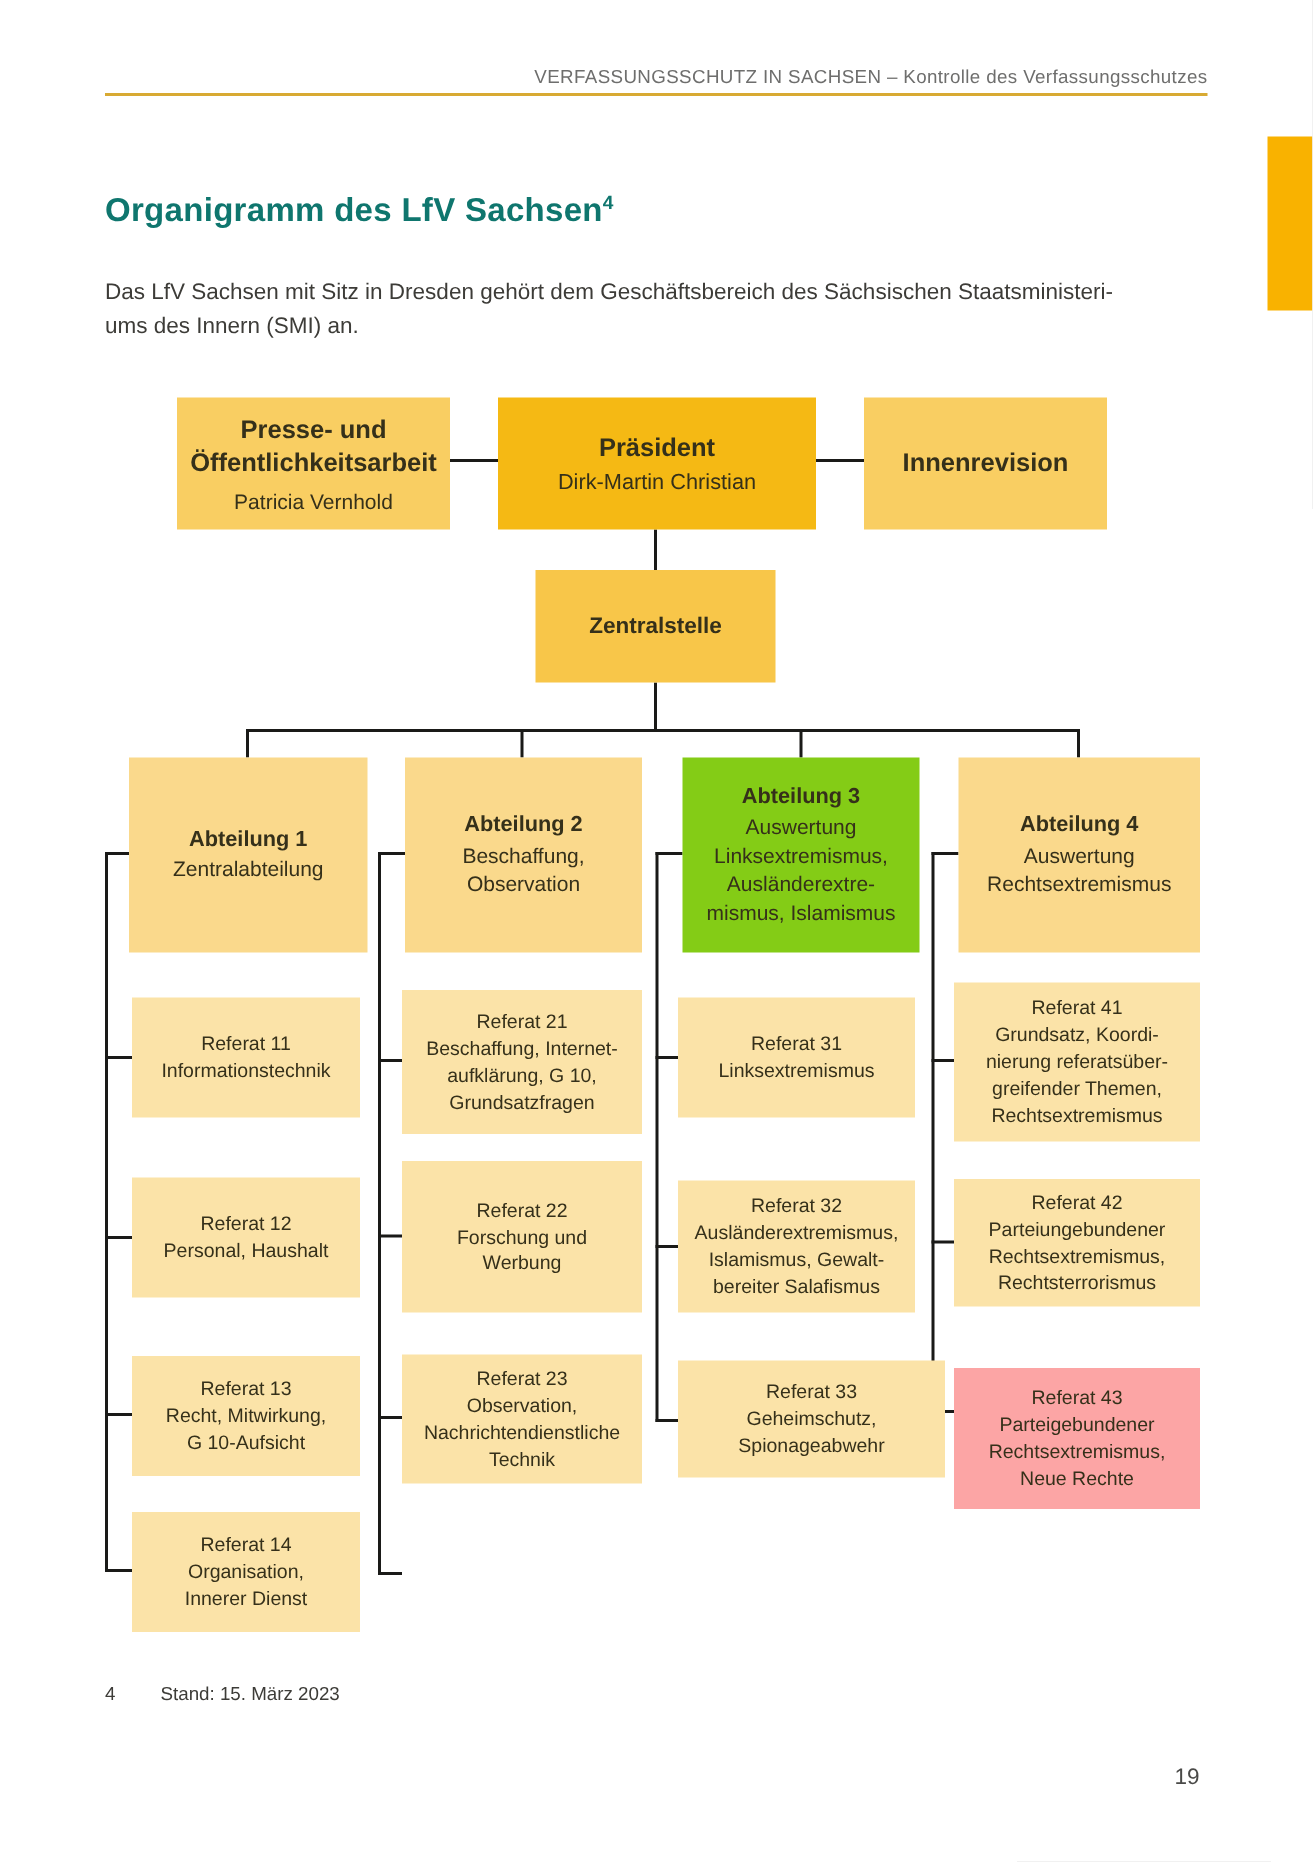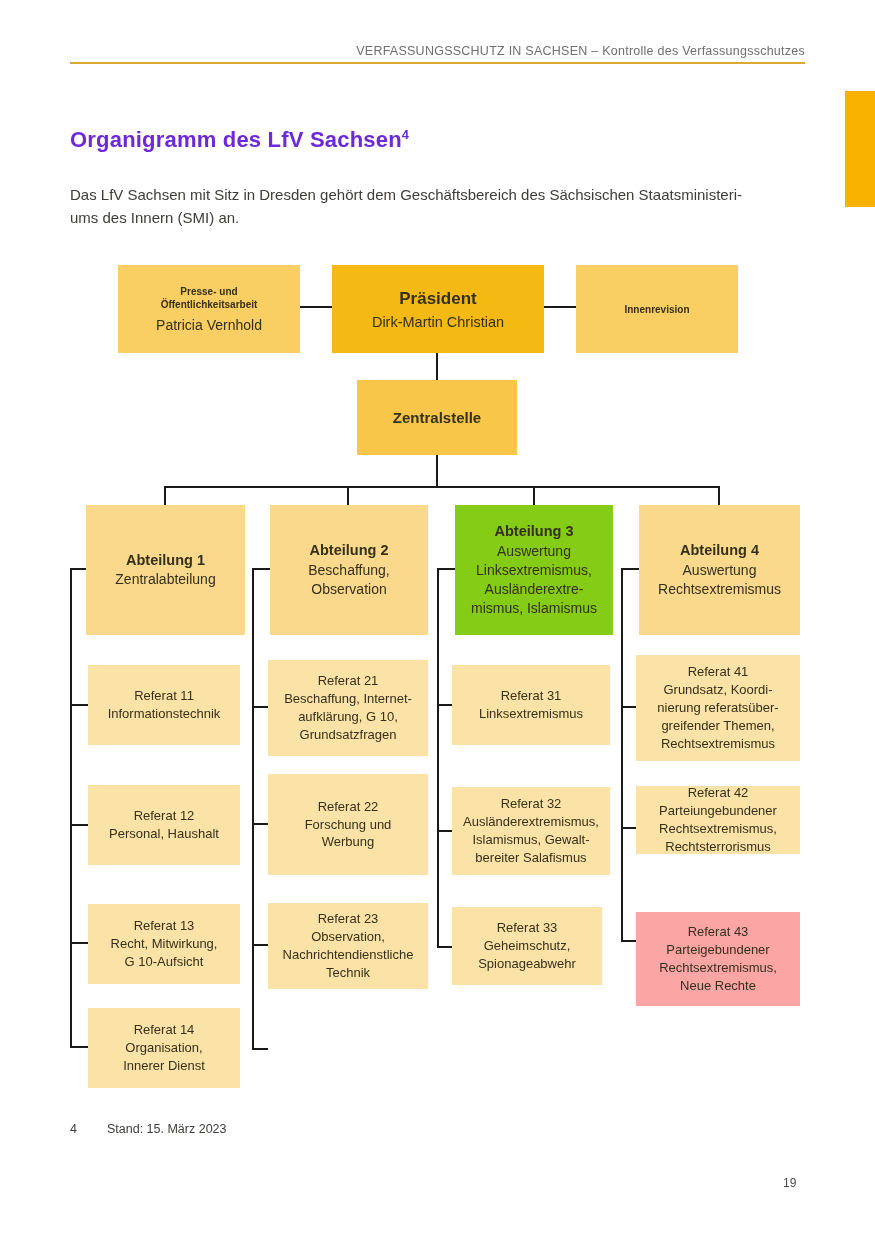--- a/index.html
+++ b/index.html
@@ -13,51 +13,51 @@
   .running-head{
     position:absolute;top:44px;left:70px;width:735px;
     text-align:right;font-size:12.5px;letter-spacing:.25px;color:#6e6e6d;
     white-space:nowrap;
   }
   .head-rule{position:absolute;top:62px;left:70px;width:735px;height:2px;background:#d8aa33;}
   .side-tab{position:absolute;top:91px;left:845px;width:30px;height:116px;background:#f9b200;}
   
   .doc-title{
     position:absolute;top:112px;left:70px;font-size:22px;font-weight:bold;
-    color:#6d28d9;letter-spacing:.2px;
+    color:#0f766e;letter-spacing:.2px;
   }
   .doc-title sup{font-size:58%;vertical-align:super;}
   .intro{
     position:absolute;top:168px;left:70px;width:740px;
     font-size:15px;line-height:1.55;color:#3d3c38;white-space:pre-line;
   }
   
   .node{
     position:absolute;display:flex;flex-direction:column;justify-content:center;
     align-items:center;text-align:center;color:#35301a;box-sizing:border-box;
     padding:4px 4px;
   }
   .nt{font-weight:bold;white-space:pre-line;}
   .ns{font-weight:normal;white-space:pre-line;}
-  .top-box .nt{font-size:10px;line-height:1.3;}
+  .top-box .nt{font-size:17px;line-height:1.3;}
   .top-box .ns{font-size:14px;margin-top:6px;}
   .praes .nt{font-size:17px;}
   .praes .ns{font-size:14.5px;margin-top:3px;}
   .zent .nt{font-size:15px;}
   .abt .nt{font-size:14.5px;line-height:1.35;}
   .abt .ns{font-size:14px;line-height:1.35;white-space:pre-line;}
   .ref{padding:4px 3px;}
   .ref .nt{font-size:13px;font-weight:normal;line-height:1.38;}
   .ref .ns{font-size:13px;line-height:1.38;}
   
   .cline{position:absolute;background:#1a1a18;}
   
   .footnote{position:absolute;top:1122px;left:70px;font-size:12.5px;color:#3d3c38;}
   .footnote .fn-marker{display:inline-block;width:37px;}
-  .page-number{position:absolute;top:1176px;left:783px;font-size:12px;color:#4a4a48;}
+  .page-number{position:absolute;top:1176px;left:783px;font-size:15px;color:#4a4a48;}
 </style>
 </head>
 <body>
 
 <div class="page">
 
   <div class="running-head">VERFASSUNGSSCHUTZ IN SACHSEN – Kontrolle des Verfassungsschutzes</div>
   <div class="head-rule"></div>
   <div class="side-tab"></div>
 
@@ -182,34 +182,34 @@
   <div class="node ref" style="left:452px;top:665px;width:158px;height:80px;background:#fbe3a8;">
     <div class="nt">Referat 31</div>
     <div class="ns">Linksextremismus</div>
   </div>
   <div class="node ref" style="left:452px;top:787px;width:158px;height:88px;background:#fbe3a8;">
     <div class="nt">Referat 32</div>
     <div class="ns">Ausländerextremismus,
 Islamismus, Gewalt-
 bereiter Salafismus</div>
   </div>
-  <div class="node ref" style="left:452px;top:907px;width:150px;height:78px;background:#fbe3a8;">
+  <div class="node ref" style="left:452px;top:907px;width:178px;height:78px;background:#fbe3a8;">
     <div class="nt">Referat 33</div>
     <div class="ns">Geheimschutz,
 Spionageabwehr</div>
   </div>
 
   <div class="node ref" style="left:636px;top:655px;width:164px;height:106px;background:#fbe3a8;">
     <div class="nt">Referat 41</div>
     <div class="ns">Grundsatz, Koordi-
 nierung referatsüber-
 greifender Themen,
 Rechtsextremismus</div>
   </div>
-  <div class="node ref" style="left:636px;top:786px;width:164px;height:68px;background:#fbe3a8;">
+  <div class="node ref" style="left:636px;top:786px;width:164px;height:85px;background:#fbe3a8;">
     <div class="nt">Referat 42</div>
     <div class="ns">Parteiungebundener
 Rechtsextremismus,
 Rechtsterrorismus</div>
   </div>
   <div class="node ref" style="left:636px;top:912px;width:164px;height:94px;background:#fca5a5;">
     <div class="nt">Referat 43</div>
     <div class="ns">Parteigebundener
 Rechtsextremismus,
 Neue Rechte</div>

